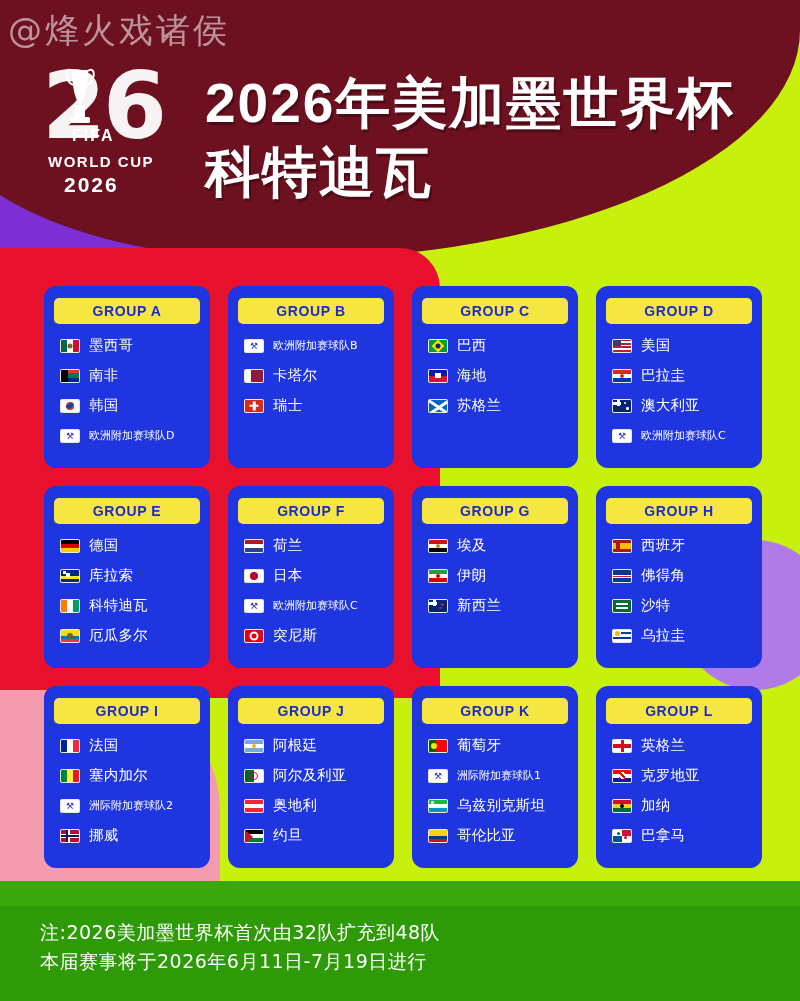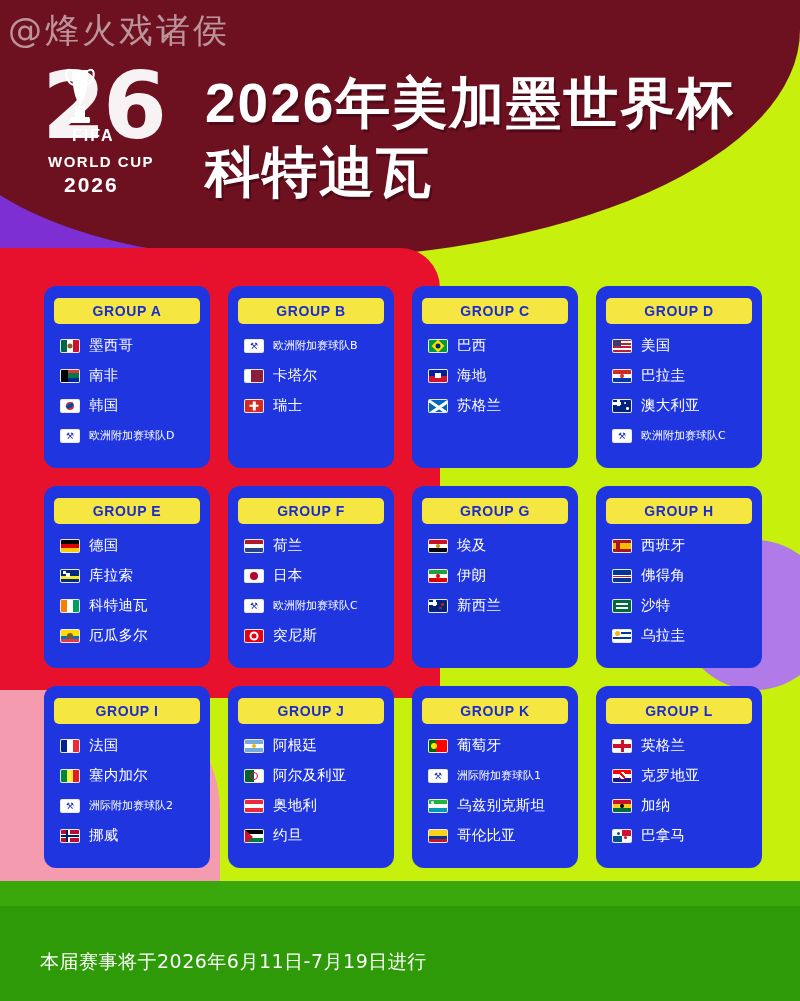--- a/index.html
+++ b/index.html
@@ -811,14 +811,15 @@
             <div class="f-box" style="left:20%;top:18%;width:3px;height:3px;background:#005293;border-radius:50%"></div>
             <div class="f-box" style="right:20%;bottom:18%;width:3px;height:3px;background:#d21034;border-radius:50%"></div>
           </div>
           <div class="team-name">巴拿马</div>
         </div>
       </div>
     </div>
   </div>
 
 <div class="notes">
+  <div class="note-line">注:2026美加墨世界杯首次由32队扩充到48队</div>
   <div class="note-line">本届赛事将于2026年6月11日-7月19日进行</div>
 </div>
 
 </body></html>

